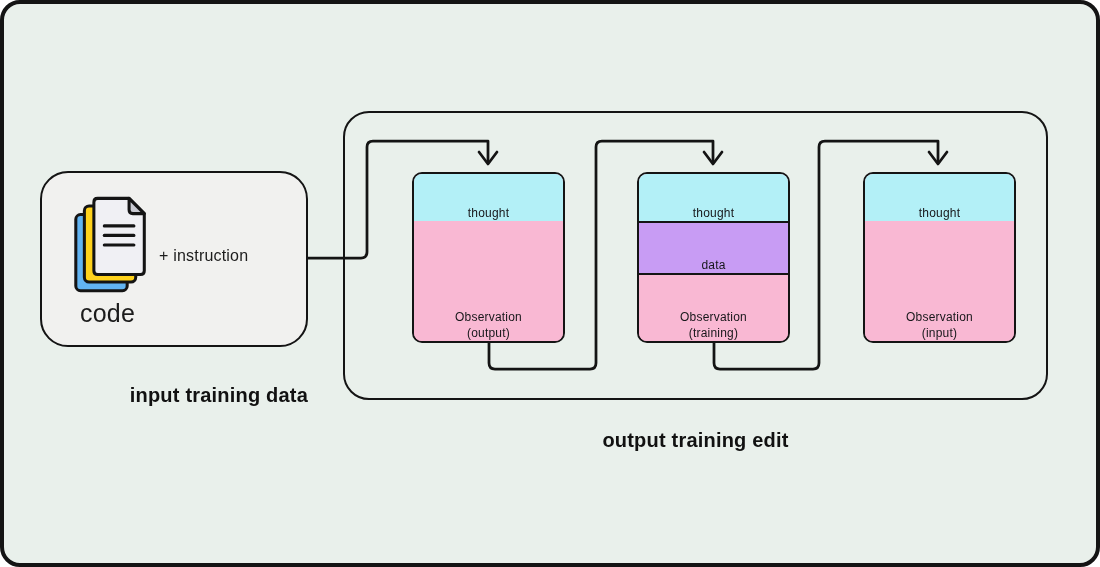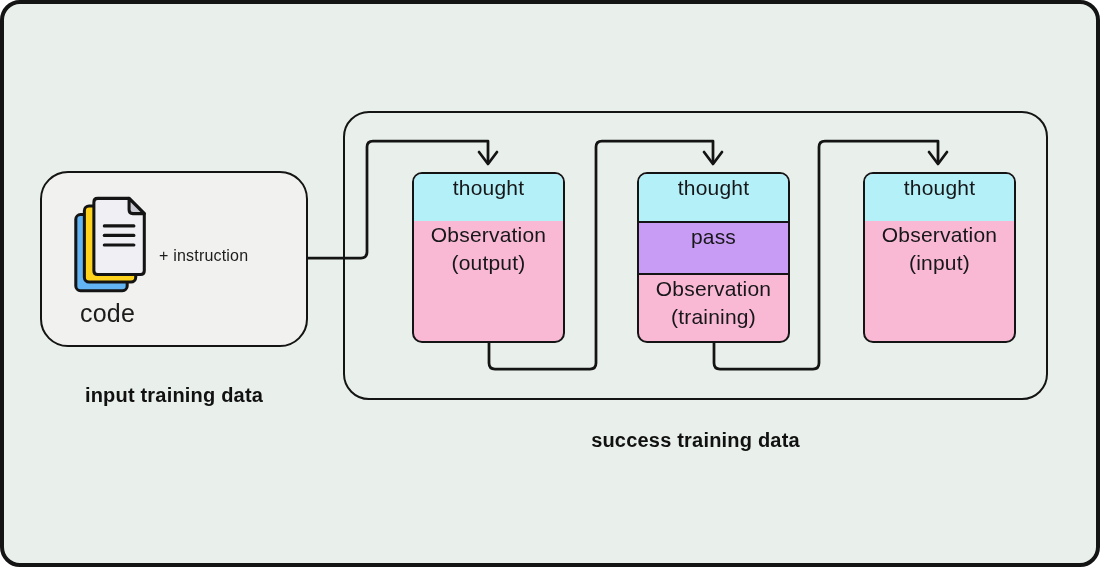--- a/index.html
+++ b/index.html
@@ -37,42 +37,42 @@
     position: absolute; left: 343px; top: 111px; width: 705px; height: 289px;
     box-sizing: border-box;
     border: 2.5px solid var(--line, #141414);
     border-radius: 26px;
   }
 
   .caption {
     position: absolute; text-align: center;
     font-size: 20px; font-weight: 700; color: #111111; letter-spacing: 0.2px;
   }
-  .input-caption  { left: 40px;  top: 384px; width: 268px; }
+  .input-caption  { left: 40px;  top: 384px; width: 268px; text-align: right; }
   .output-caption { left: 343px; top: 429px; width: 705px; }
 
   .stack {
     position: absolute; top: 172px; width: 153px; height: 171px;
     box-sizing: border-box; display: flex; flex-direction: column;
     border: 2.5px solid var(--line, #141414);
     border-radius: 10px; overflow: hidden;
     background: var(--observation-bg, #f9b8d3);
   }
   .stack-1 { left: 412px; }
   .stack-2 { left: 637px; }
   .stack-3 { left: 863px; }
   .row {
-    display: flex; flex-direction: column; align-items: center; justify-content: flex-start;
-    font-size: 21px; color: #17171a; letter-spacing: 0.2px; line-height: 1.35;
+    display: flex; flex-direction: column; align-items: center; justify-content: flex-end;
+    font-size: 12px; color: #17171a; letter-spacing: 0.2px; line-height: 1.35;
   }
   .row-thought { flex: 0 0 47px; background: var(--thought-bg, #b5f1f7); }
   .row-action  { flex: 0 0 50px; background: var(--action-bg, #c89cf4);
                  border-top: 2.5px solid var(--line, #141414);
                  border-bottom: 2.5px solid var(--line, #141414); }
-  .row-observation { flex: 1 1 auto; background: var(--observation-bg, #f9b8d3); border-radius: 17px; }
+  .row-observation { flex: 1 1 auto; background: var(--observation-bg, #f9b8d3); }
 </style>
 </head>
 <body>
 
 <div class="stage">
   <div class="frame"></div>
 
   <svg class="connectors" viewBox="0 0 1100 567" fill="none">
     <g stroke="#141414" stroke-width="2.75" stroke-linecap="round" stroke-linejoin="round">
       <path d="M 308 258 L 361 258 Q 367 258 367 252 L 367 147 Q 367 141 373 141 L 488 141 L 488 162"></path>
@@ -113,32 +113,32 @@
       <span>Observation</span>
       <span>(output)</span>
     </div>
   </div>
 
   <div class="stack stack-2">
     <div class="row row-thought">
       <span>thought</span>
     </div>
     <div class="row row-action">
-      <span>pass</span>
+      <span>data</span>
     </div>
     <div class="row row-observation">
       <span>Observation</span>
       <span>(training)</span>
     </div>
   </div>
 
   <div class="stack stack-3">
     <div class="row row-thought">
       <span>thought</span>
     </div>
     <div class="row row-observation">
       <span>Observation</span>
       <span>(input)</span>
     </div>
   </div>
 
-  <div class="caption output-caption">success training data</div>
+  <div class="caption output-caption">output training edit</div>
 </div>
 
 </body></html>

